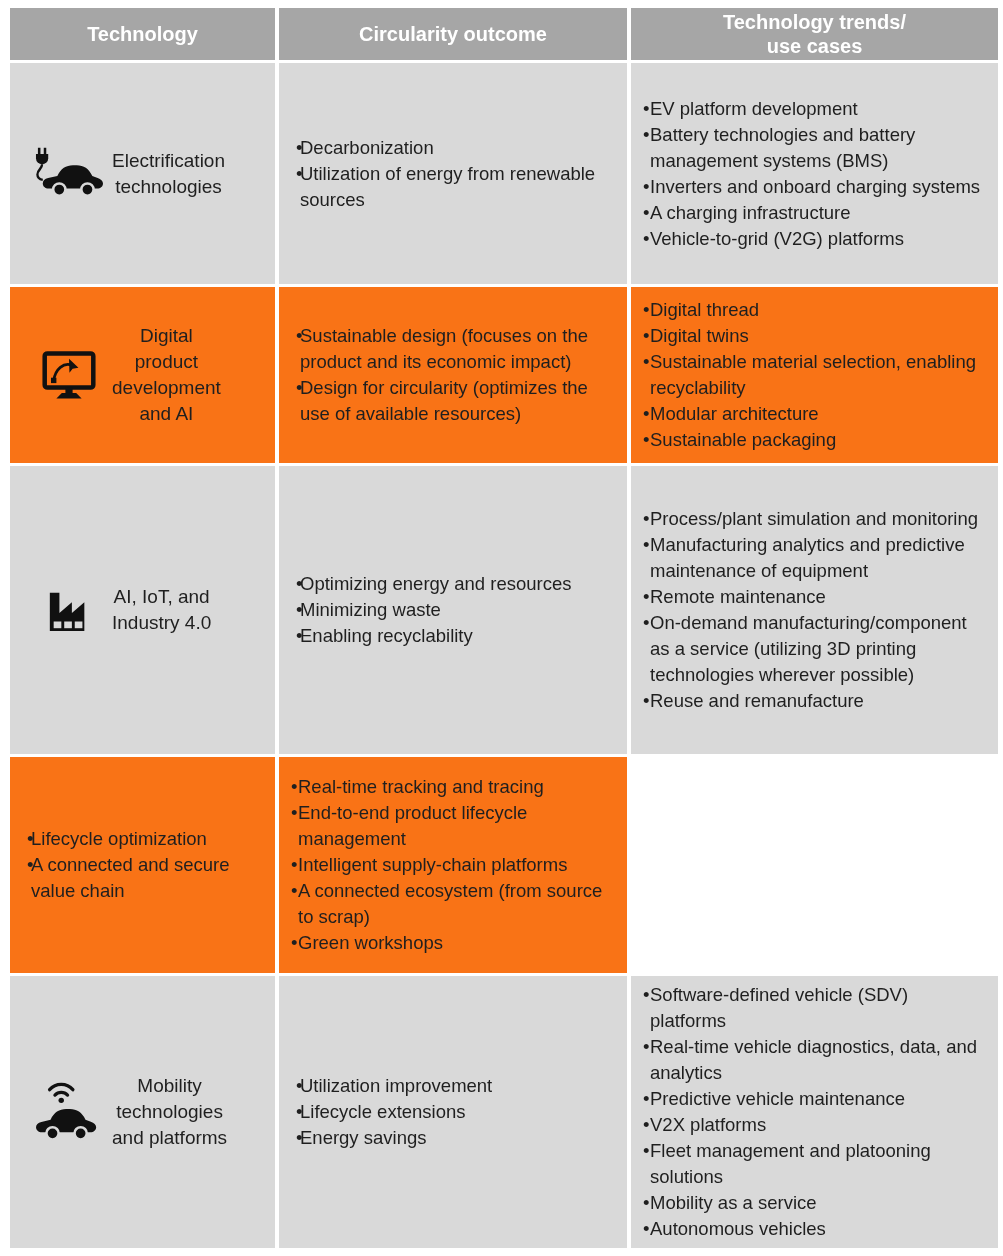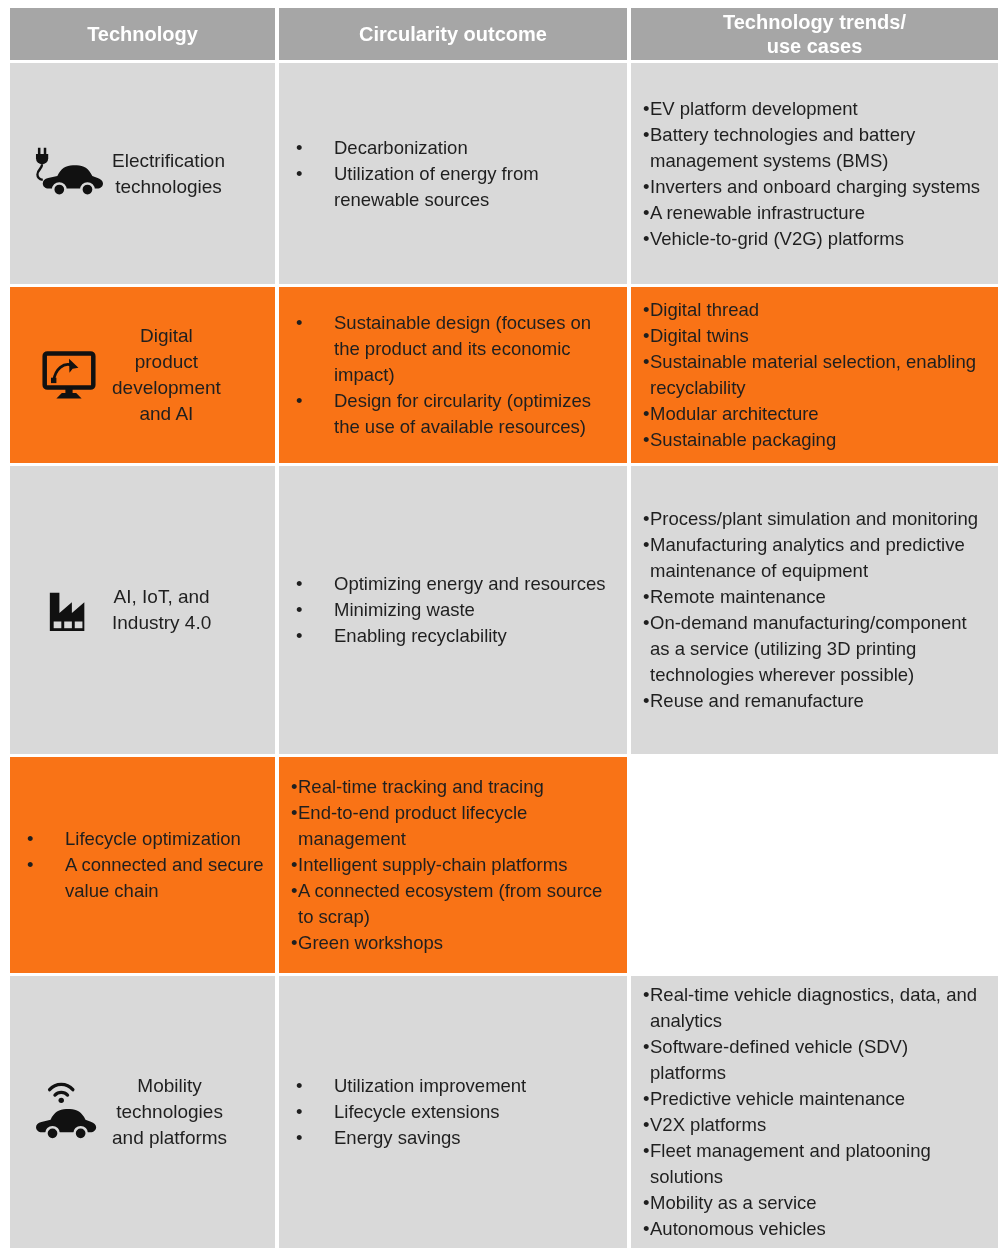--- a/index.html
+++ b/index.html
@@ -17,21 +17,21 @@
   }
   .r1{height:221px}.r2{height:176px}.r3{height:288px}.r4{height:216px}.r5{height:272px}
   .dark .cell{background:#d9d9d9}
   .light .cell{background:#f97316}
   .cell{overflow:hidden;}
   .cell-tech{display:flex;align-items:center;padding-left:16px;text-align:center;}
   .icon-box{width:86px;flex:none;display:flex;justify-content:center;align-items:center;}
   .tech-label{white-space:pre-line;font-size:19px;line-height:26px;}
   .cell-list{display:flex;flex-direction:column;justify-content:center;}
   ul.bullets{list-style:none;margin:0;padding:0;font-size:18.5px;line-height:26px;}
-  .outcomes li{position:relative;padding-left:55px;padding-right:6px;}
+  .outcomes li{position:relative;padding-left:21px;padding-right:6px;}
   .outcomes li::before{content:"\2022";position:absolute;left:17px;}
   .trends li{position:relative;padding-left:19px;padding-right:10px;}
   .trends li::before{content:"\2022";position:absolute;left:12px;}
   svg{display:block;}
 </style>
 </head>
 <body>
 
 <div class="table">
 
@@ -62,21 +62,21 @@
       <ul class="bullets outcomes">
           <li>Decarbonization</li>
           <li>Utilization of energy from renewable sources</li>
         </ul>
     </div>
     <div class="cell cell-list">
       <ul class="bullets trends">
           <li>EV platform development</li>
           <li>Battery technologies and battery management systems (BMS)</li>
           <li>Inverters and onboard charging systems</li>
-          <li>A renewable infrastructure</li>
+          <li>A charging infrastructure</li>
           <li>Vehicle-to-grid (V2G) platforms</li>
         </ul>
     </div>
   </div>
 
   <div class="row r2 light">
     <div class="cell cell-tech">
       <span class="icon-box">
         <svg width="54" height="50" viewBox="0 0 60 54">
           <rect x="3" y="3" width="54" height="38" rx="3" fill="none" stroke="#111" stroke-width="5"></rect>
@@ -176,22 +176,22 @@
     </div>
     <div class="cell cell-list">
       <ul class="bullets outcomes">
           <li>Utilization improvement</li>
           <li>Lifecycle extensions</li>
           <li>Energy savings</li>
         </ul>
     </div>
     <div class="cell cell-list">
       <ul class="bullets trends">
+          <li>Software-defined vehicle (SDV) platforms</li>
           <li>Real-time vehicle diagnostics, data, and analytics</li>
-          <li>Software-defined vehicle (SDV) platforms</li>
           <li>Predictive vehicle maintenance</li>
           <li>V2X platforms</li>
           <li>Fleet management and platooning solutions</li>
           <li>Mobility as a service</li>
           <li>Autonomous vehicles</li>
         </ul>
     </div>
   </div>
 
 </div>

